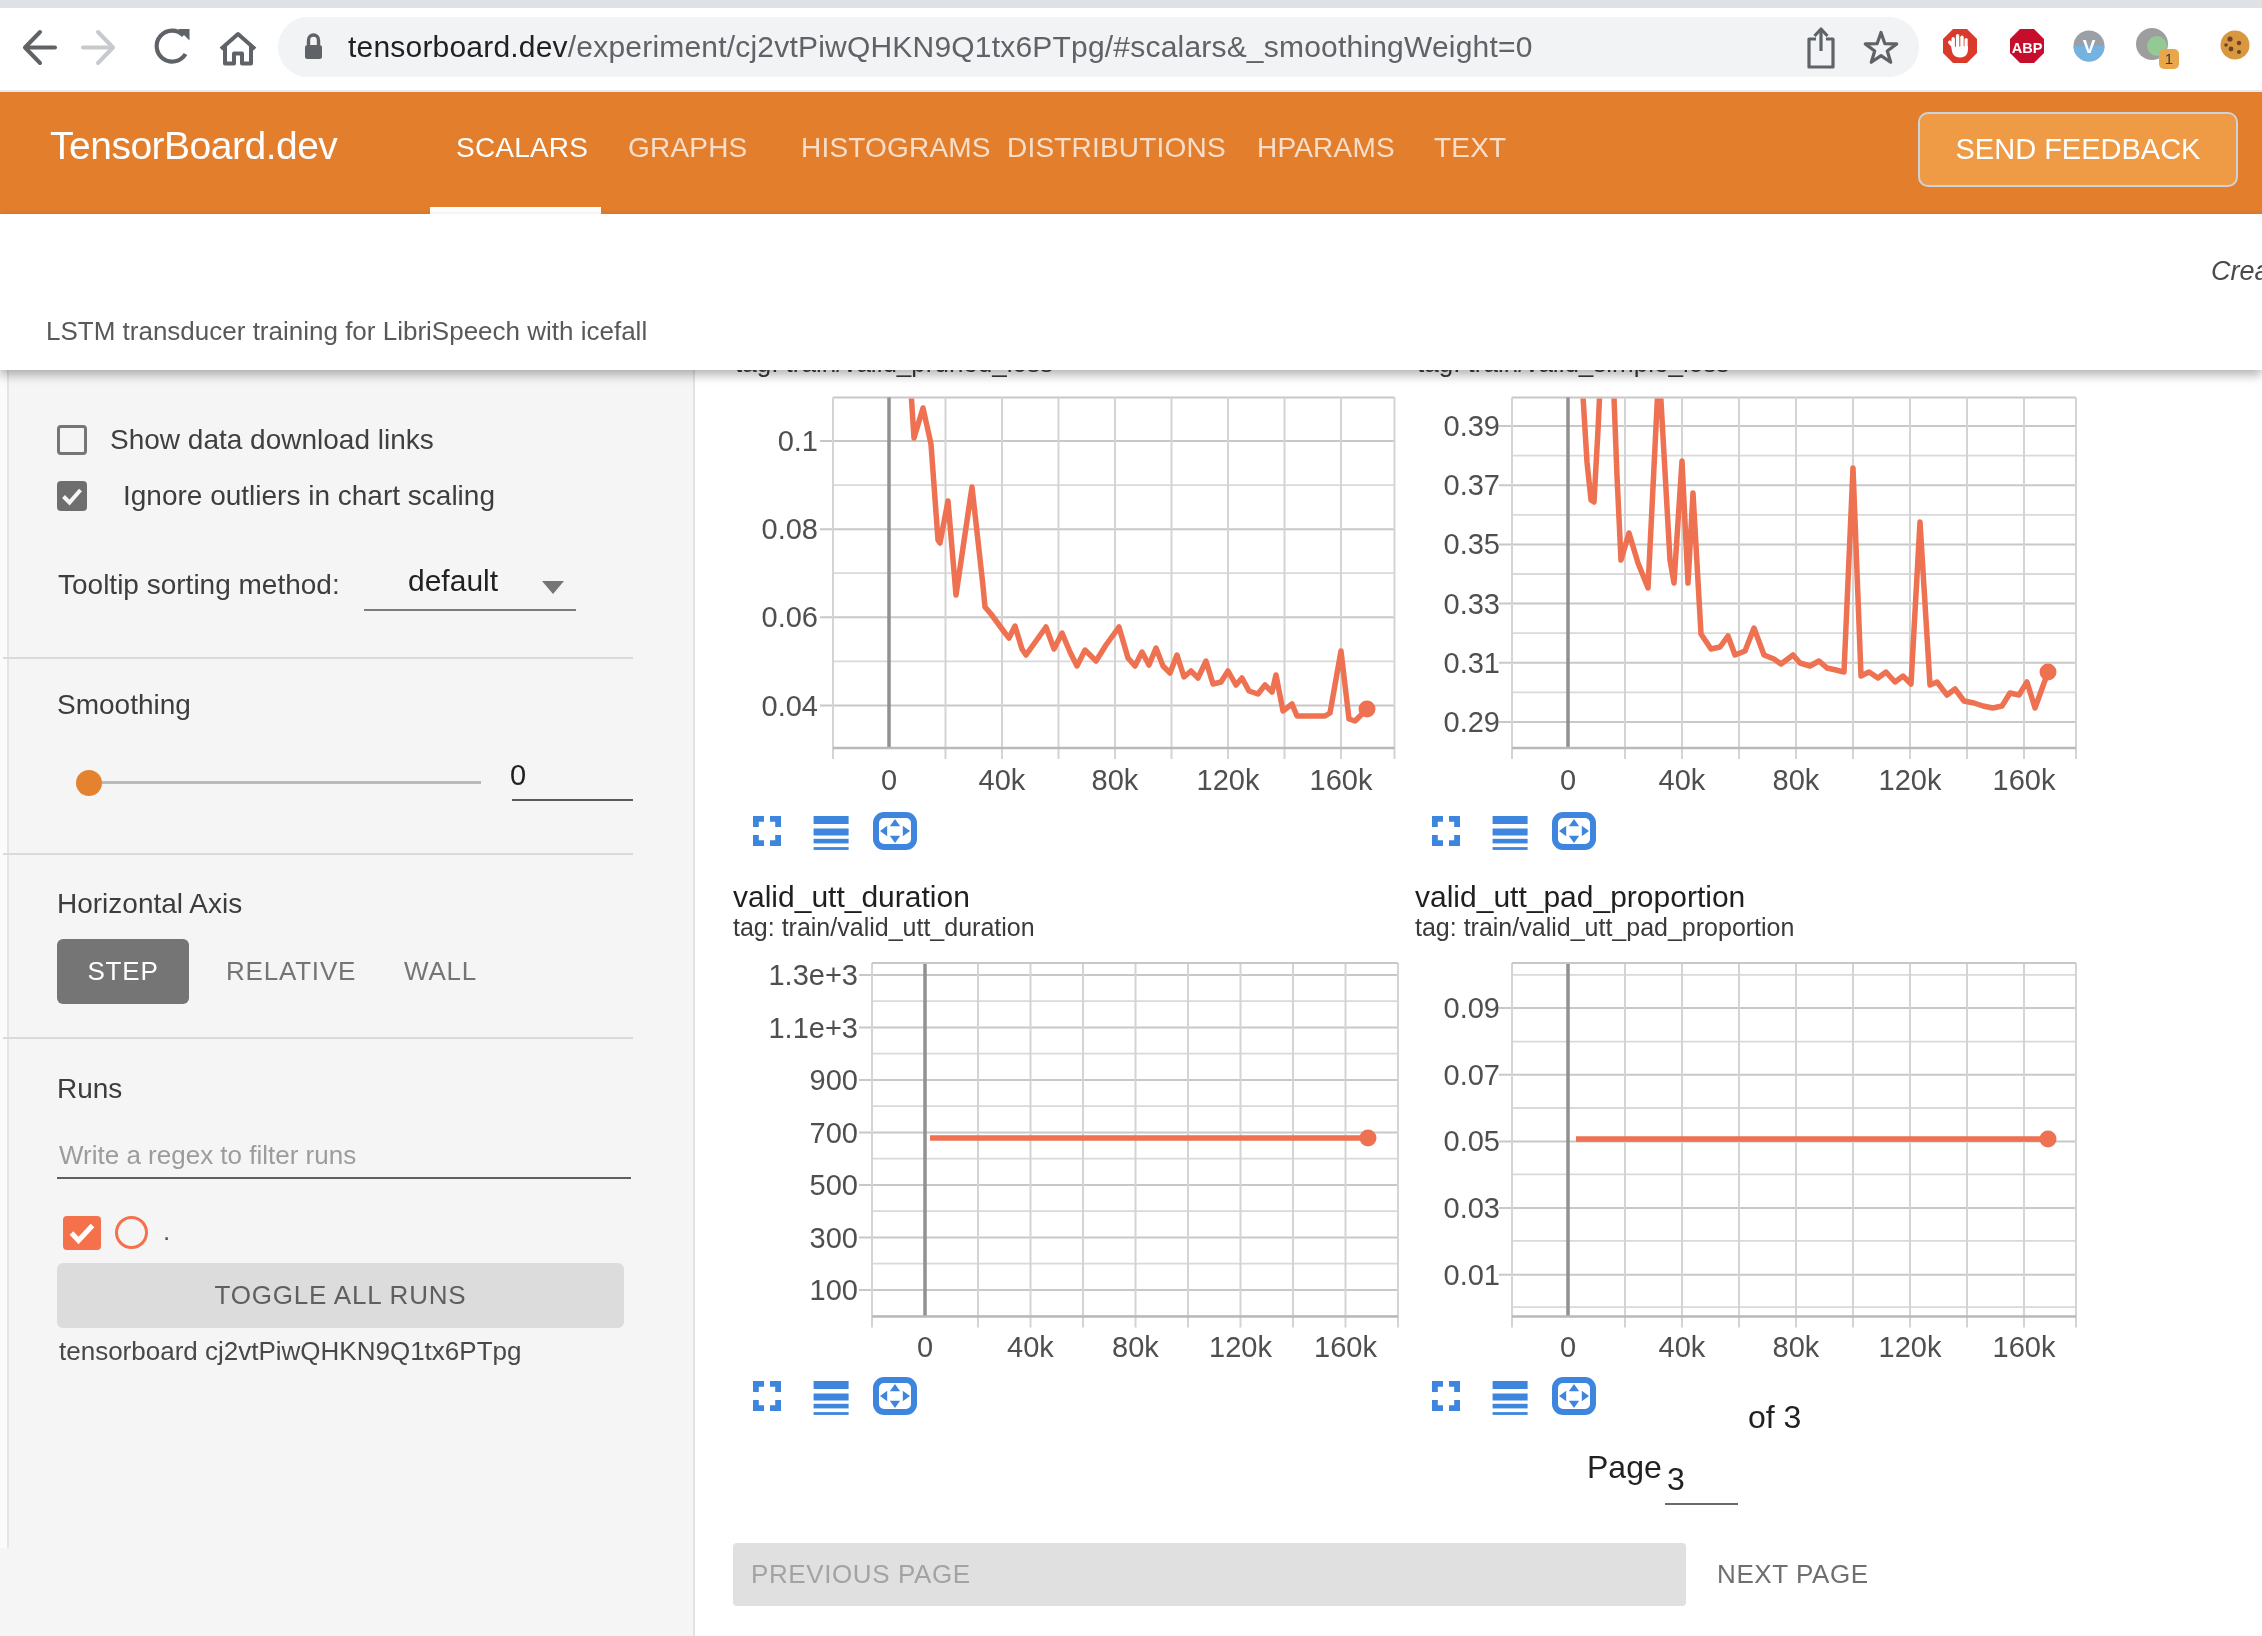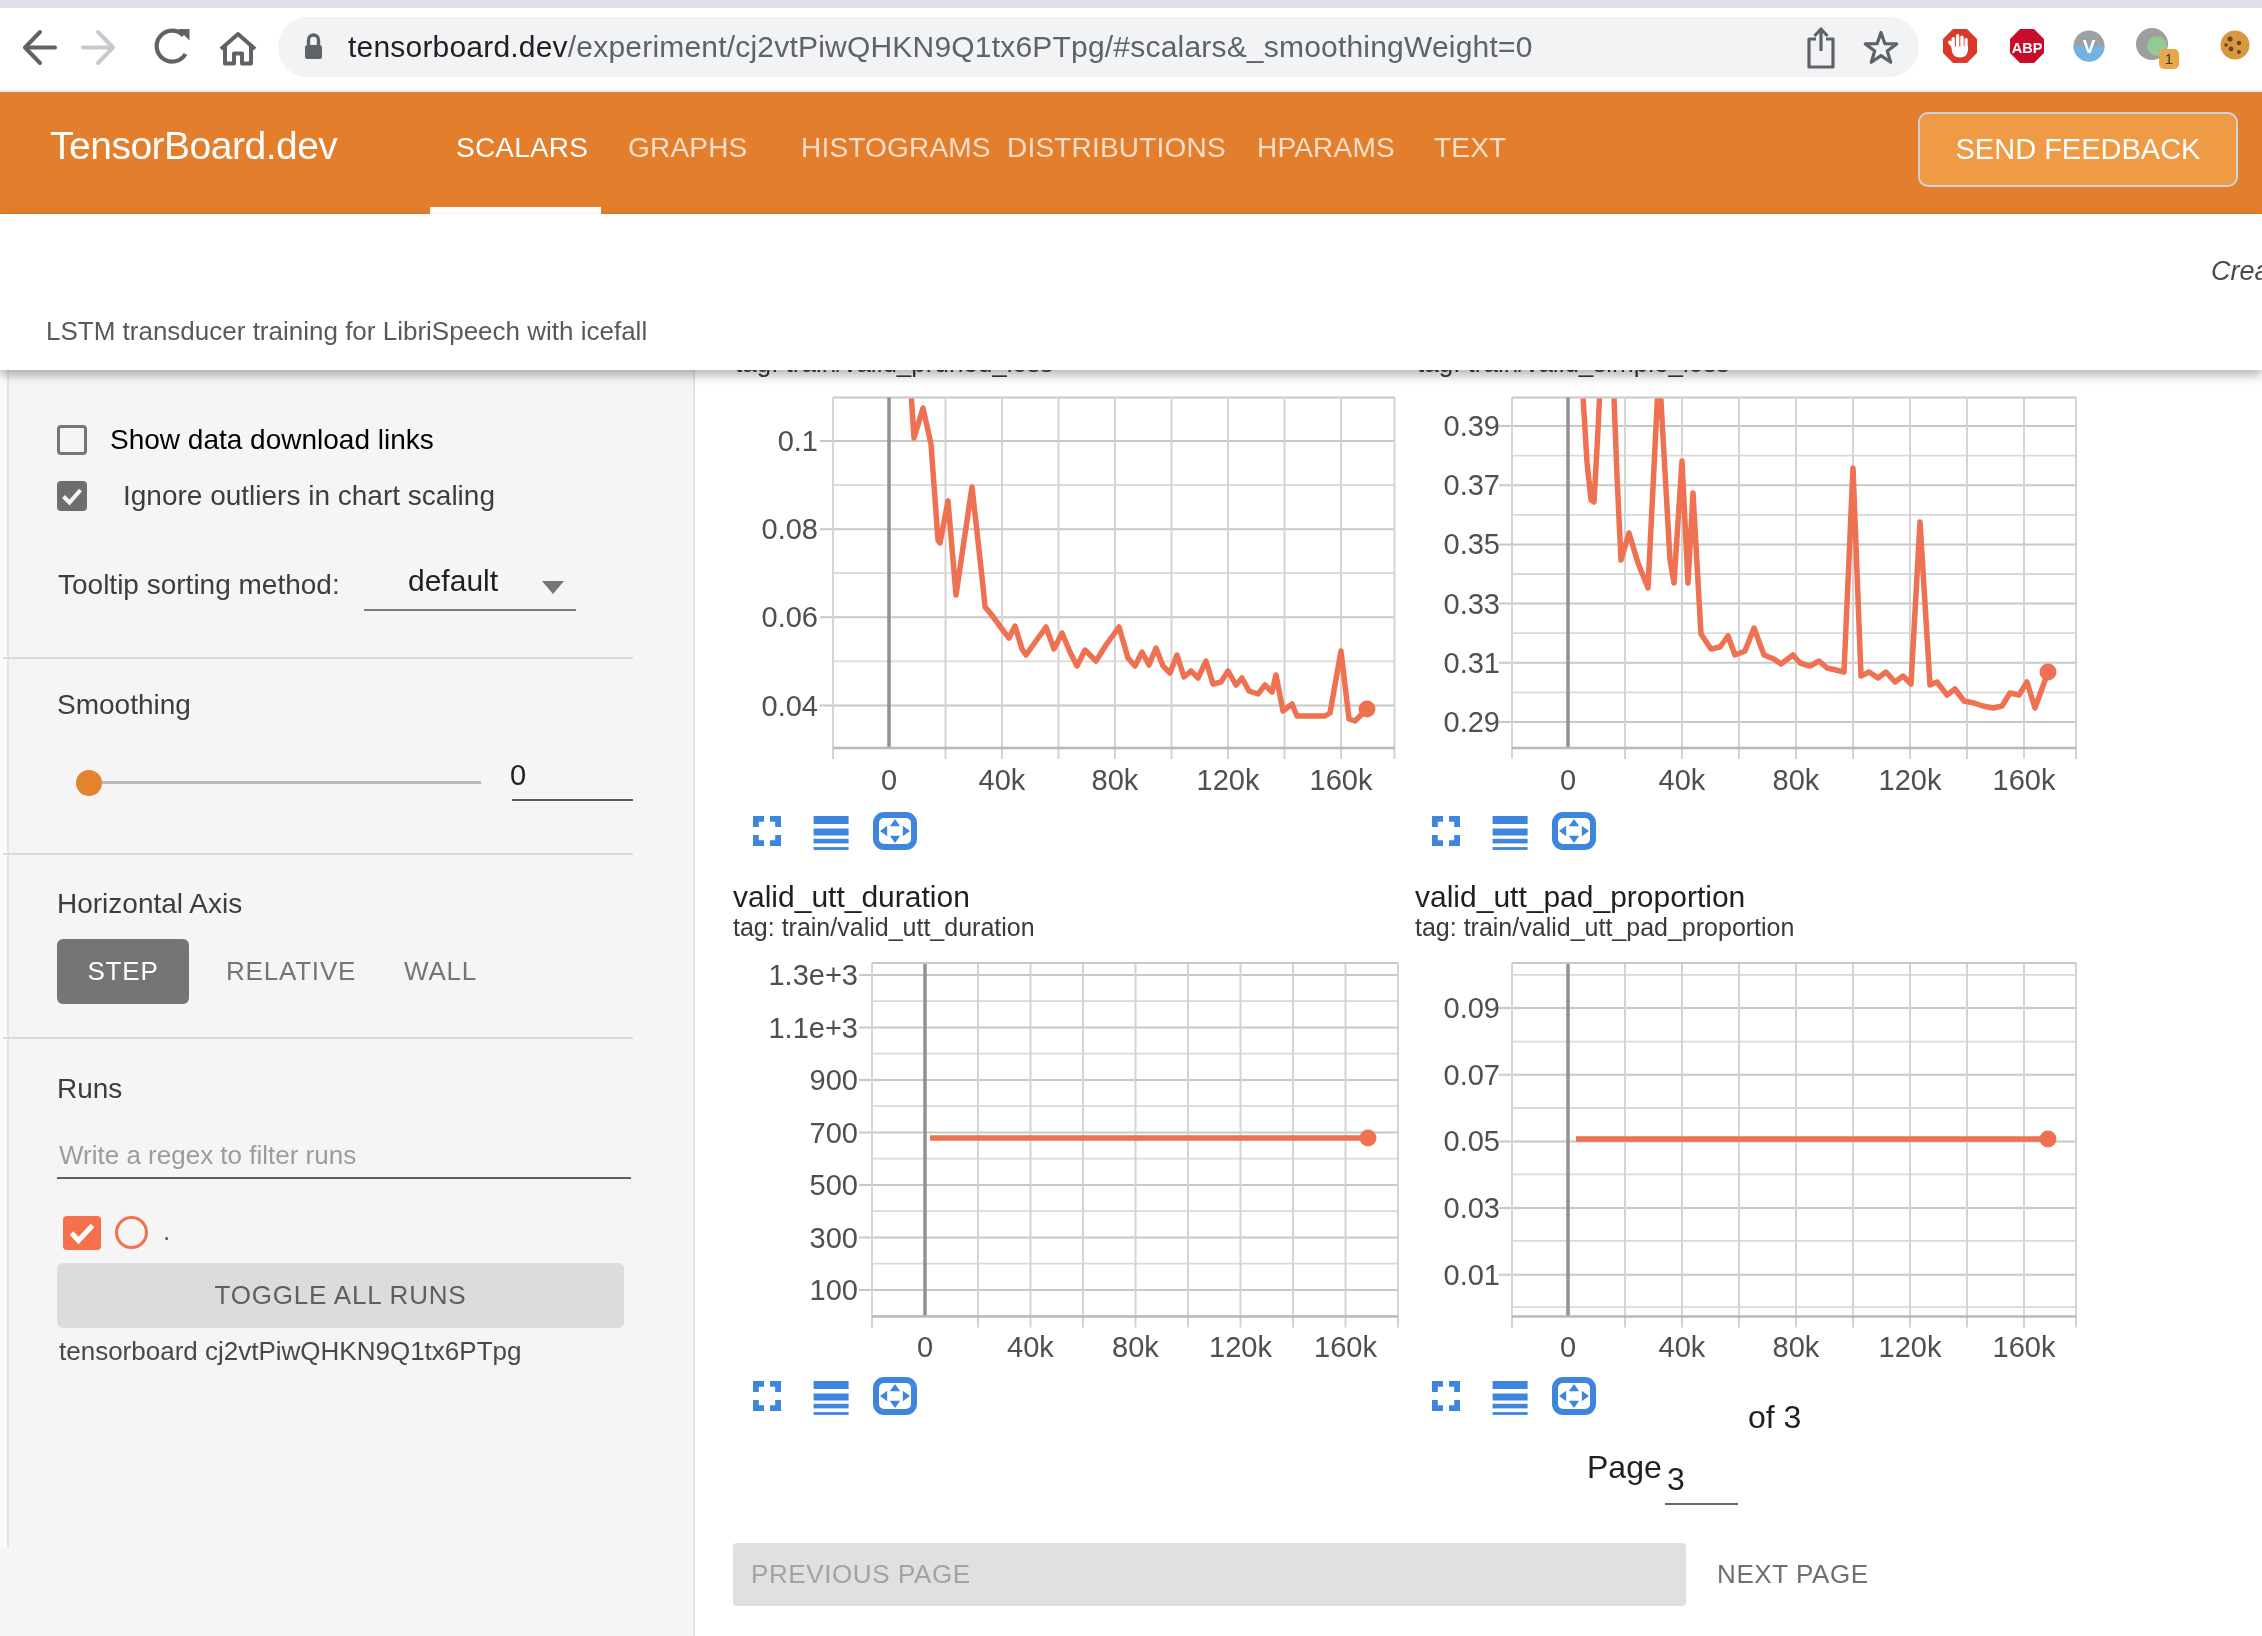--- a/index.html
+++ b/index.html
@@ -96,21 +96,21 @@
   <div class="abs" style="left:0;top:214px;width:2262px;height:156px;background:#fff;box-shadow:0 5px 10px rgba(0,0,0,0.30);z-index:5;"></div>
   <div class="abs" style="left:46px;top:316px;font-size:26px;color:#595959;z-index:6;">LSTM transducer training for LibriSpeech with icefall</div>
   <div class="abs" style="left:2211px;top:256px;font-size:27px;font-style:italic;color:#4a4a4a;z-index:6;">Crea</div>
 
   <div class="abs" style="left:0;top:370px;width:693px;height:1266px;background:#f5f5f5;"></div>
   <div class="abs" style="left:693px;top:370px;width:2px;height:1266px;background:#e2e2e2;"></div>
   <div class="abs" style="left:0;top:370px;width:7px;height:1178px;background:#fbfbfb;"></div>
   <div class="abs" style="left:7px;top:370px;width:2px;height:1178px;background:#e4e4e4;"></div>
 
   <div class="abs" style="left:57px;top:425px;width:30px;height:30px;border:3px solid #757575;border-radius:4px;"></div>
-  <div class="abs" style="left:110px;top:424px;font-size:28px;color:#000000;">Show data download links</div>
+  <div class="abs" style="left:110px;top:424px;font-size:28px;color:#404040;">Show data download links</div>
 
   <div class="abs" style="left:57px;top:481px;width:30px;height:30px;background:#6e6e6e;border-radius:4px;"></div>
   <svg class="abs" style="left:57px;top:481px" width="30" height="30" viewBox="0 0 30 30">
     <path d="M6.5 15.5 L12.5 21.5 L23.5 9" stroke="#f5f5f5" stroke-width="4" fill="none"></path>
   </svg>
   <div class="abs" style="left:110px;top:480px;font-size:28px;color:#3d3d3d;margin-left:13px;">Ignore outliers in chart scaling</div>
 
   <div class="abs" style="left:58px;top:569px;font-size:28px;color:#3d3d3d;">Tooltip sorting method:</div>
   <div class="abs" style="left:364px;top:564px;font-size:30px;color:#212121;margin-left:44px;">default</div>
   <div class="abs" style="left:364px;top:609px;width:212px;height:2px;background:#7c7c7c;"></div>

